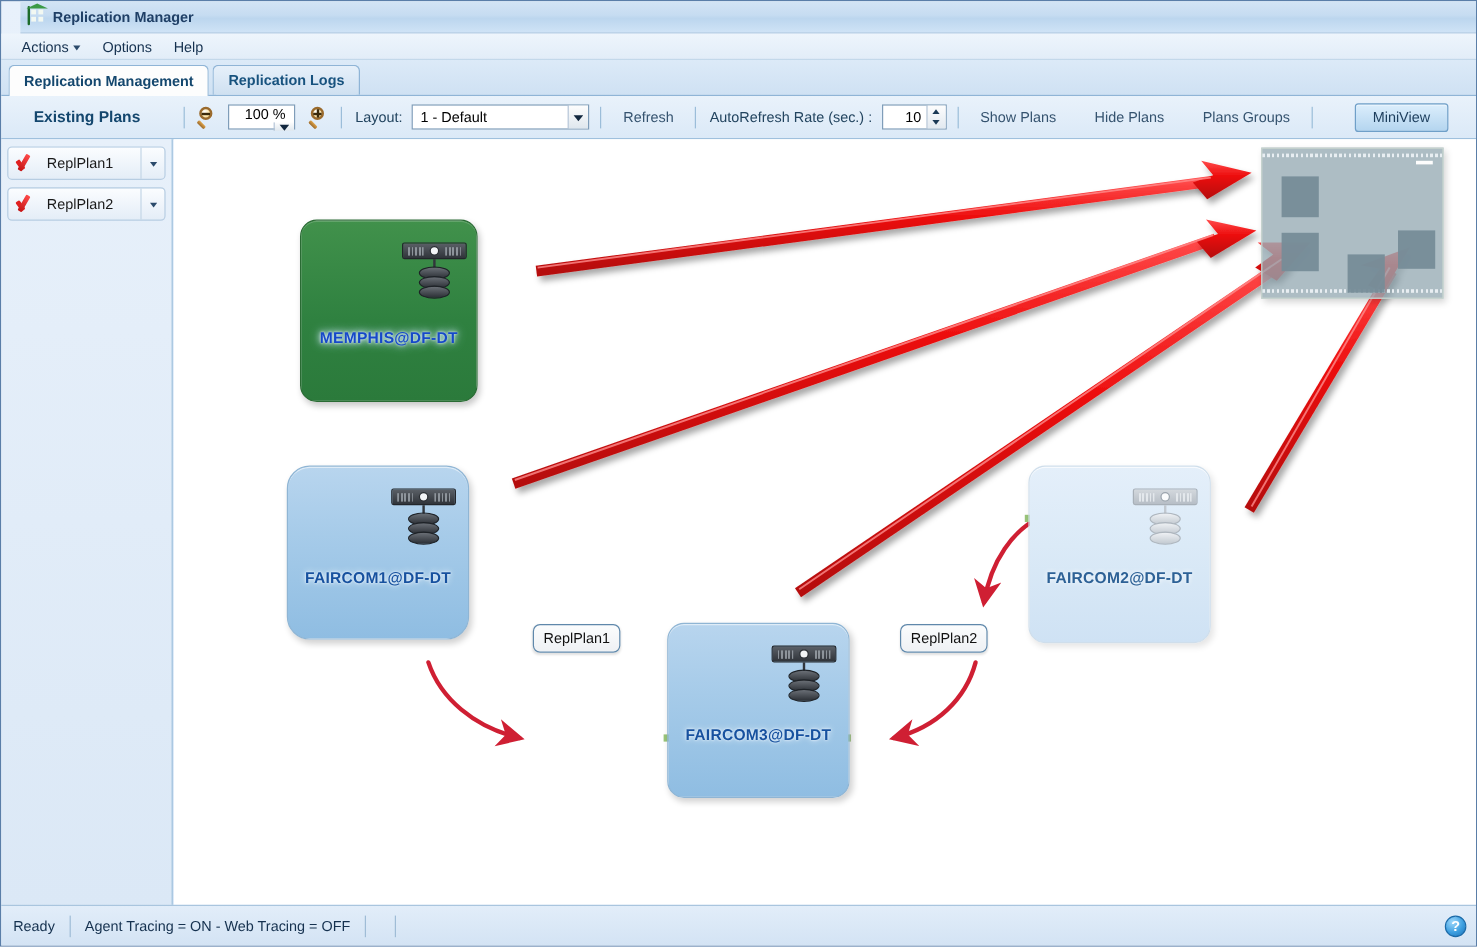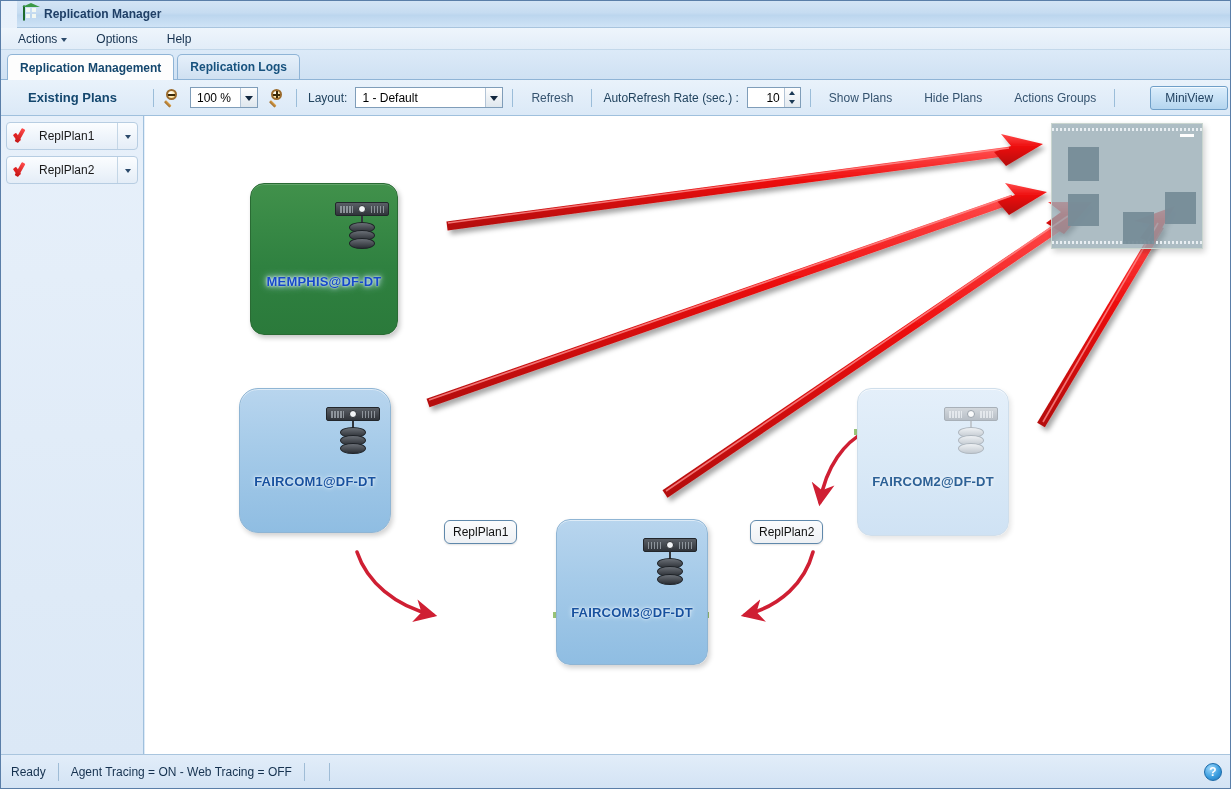--- a/index.html
+++ b/index.html
@@ -47,21 +47,21 @@
   }
   #titlebar .tb-title {
     font-weight: bold; font-size: 12px; color: #1f3f66;
   }
 
   
   #menubar {
     position: absolute; left: 0; top: 27px; width: 1231px; height: 22px;
     background: linear-gradient(180deg,#eef5fc 0%, #e2edf8 100%);
     border-bottom: 1px solid #c3d8ea;
-    display: flex; align-items: center; padding-left: 8px; gap: 11px;
+    display: flex; align-items: center; padding-left: 8px;
   }
   .menu-item {
     font-size: 12px; color: #15314f; padding: 2px 9px; cursor: default;
     display: flex; align-items: center; gap: 4px;
   }
   .caret-dn {
     width: 0; height: 0; border-left: 3.5px solid transparent;
     border-right: 3.5px solid transparent; border-top: 4px solid #2b4a6b;
     display: inline-block; margin-top: 2px;
   }
@@ -119,21 +119,21 @@
     background: #3b2a0a;
   }
   .magnifier .sign.v {
     left: 7.5px; top: 3px; width: 2px; height: 7px;
   }
   .zoom-select, .layout-select {
     height: 21px; border: 1px solid #7f9db9; background: #fff;
     display: flex; align-items: center; font-size: 12px; color: #000;
     padding-left: 6px; cursor: default;
   }
-  .zoom-select { width: 68px; }
+  .zoom-select { width: 56px; flex-direction: column; }
   .layout-select { width: 148px; }
   .sel-btn {
     margin-left: auto; width: 17px; height: 19px;
     background: linear-gradient(180deg,#fdfdfd 0%,#dfe7ee 100%);
     border-left: 1px solid #b3c4d6;
     display: flex; align-items: center; justify-content: center;
   }
   .sel-btn .caret-dn { border-top-color: #12273e; border-left-width: 4px; border-right-width: 4px; border-top-width: 5px;}
   .tb-text { font-size: 12px; color: #22445f; padding: 0 2px; }
   .tb-link {
@@ -417,21 +417,21 @@
             <span class="caret-dn-sm"></span>
           </div>
       </span>
     </div>
 
     <div class="tb-sep"></div>
     <div class="tb-link">Show Plans</div>
     <div style="width:14px"></div>
     <div class="tb-link">Hide Plans</div>
     <div style="width:14px"></div>
-    <div class="tb-link">Actions Groups</div>
+    <div class="tb-link">Plans Groups</div>
     <div class="tb-sep"></div>
     <div style="width:26px"></div>
     <div class="miniview-btn">MiniView</div>
   </div>
 
   <div id="sidebar">
     <div class="plan-row">
       <span class="check-icon"></span>
       <span class="plan-label">ReplPlan1</span>
       <span class="plan-caret">

